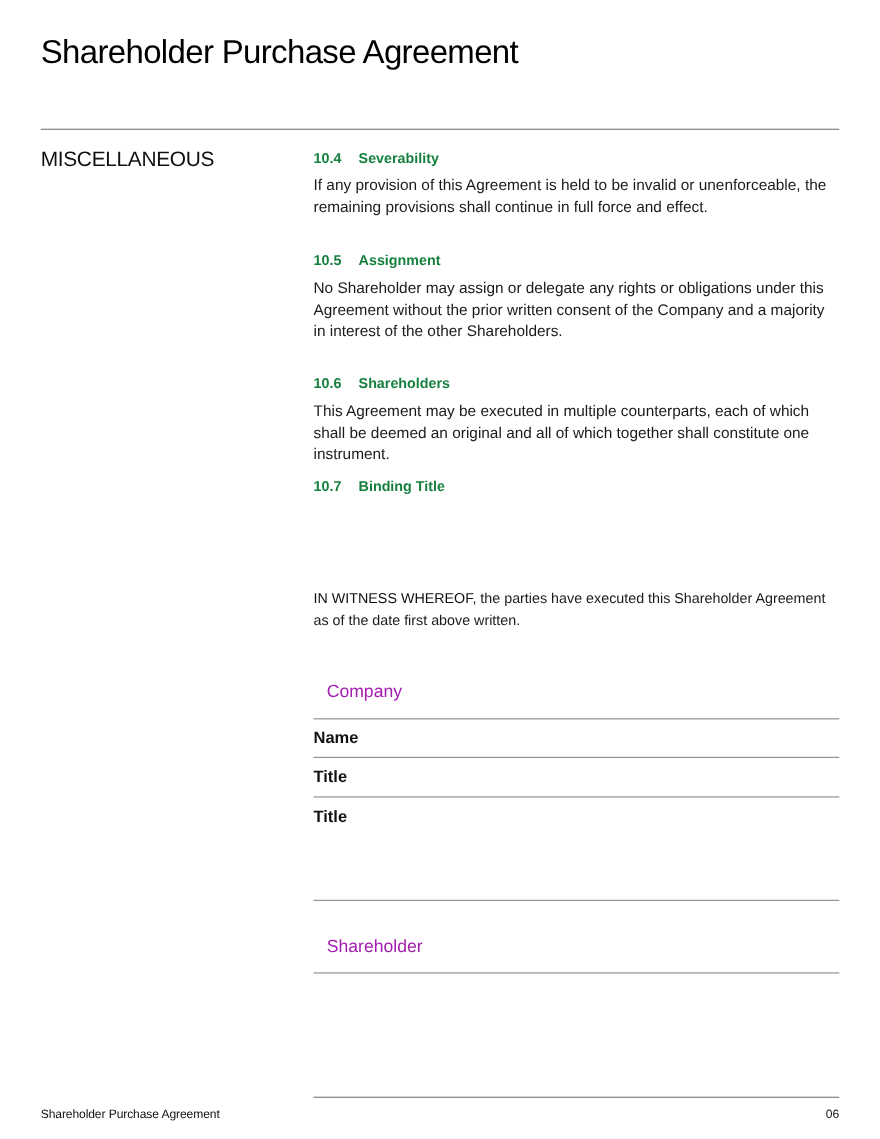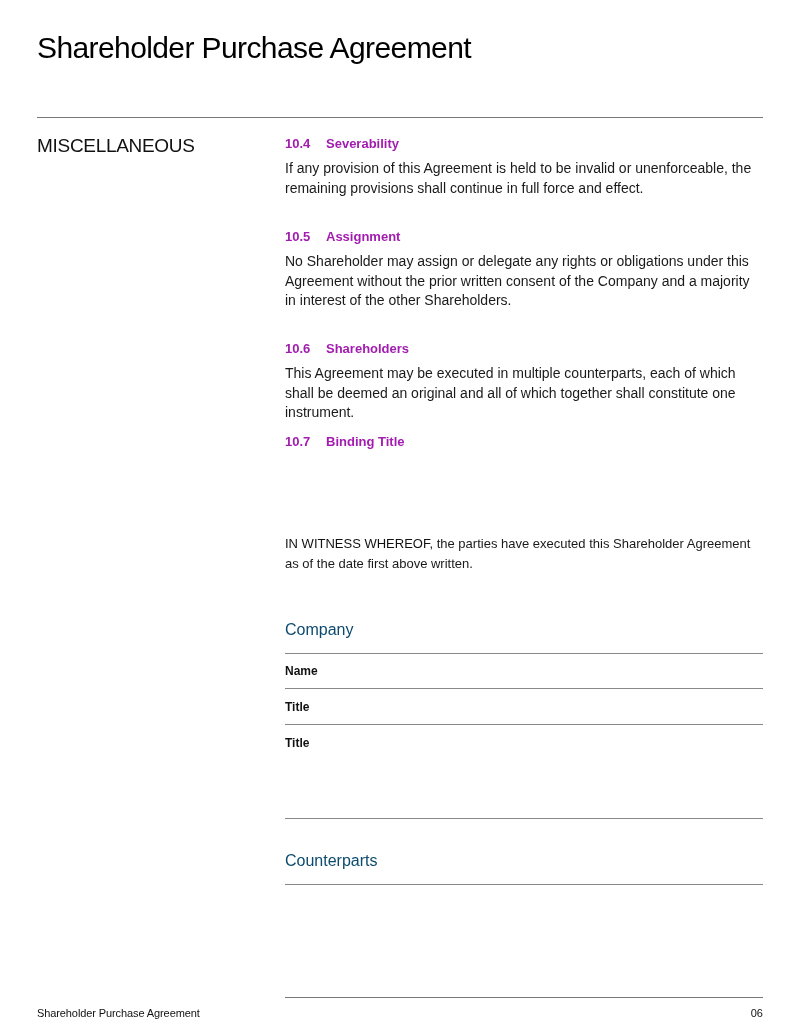--- a/index.html
+++ b/index.html
@@ -14,32 +14,32 @@
     }
     .rule { position: absolute; height: 1px; background: #777777; }
     .rule.top { left: 37px; width: 726px; top: 117px; }
     .section-label {
       position: absolute; left: 37px; top: 134px;
       font-size: 19px; letter-spacing: -0.3px; line-height: 24px; color: #111;
     }
     .content { position: absolute; left: 285px; width: 478px; }
     .clause { position: absolute; left: 0; width: 478px; }
     .clause-head {
-      font-size: 13px; font-weight: 700; line-height: 18px; color: #a21caf;
+      font-size: 13px; font-weight: 700; line-height: 18px; color: #15803d;
       display: flex;
     }
     .clause-num { width: 41px; }
     .clause-body {
       font-size: 14px; line-height: 19.5px; margin-top: 6px; color: #1a1a1a;
     }
     .witness { position: absolute; left: 0; width: 478px; font-size: 13px; line-height: 19.5px; color: #1a1a1a; }
     .witness b { font-weight: 400; color: #111; }
-    .sig-heading { position: absolute; left: 0; font-size: 16px; line-height: 20px; color: #0c4a6e; }
+    .sig-heading { position: absolute; left: 12px; font-size: 16px; line-height: 20px; color: #a21caf; }
     .sig-line { position: absolute; left: 0; width: 478px; height: 1px; background: #888888; }
-    .sig-label { position: absolute; left: 0; font-size: 12px; font-weight: 700; line-height: 16px; color: #111; }
+    .sig-label { position: absolute; left: 0; font-size: 15px; font-weight: 700; line-height: 16px; color: #111; }
     .footer-rule { position: absolute; left: 285px; width: 478px; top: 997px; height: 1px; background: #777; }
     .footer-left { position: absolute; left: 37px; top: 1007px; font-size: 11px; color: #111; letter-spacing: -0.1px; }
     .footer-right { position: absolute; right: 37px; top: 1007px; font-size: 11px; color: #111; }
   </style>
 </head>
 <body>
 
 <h1 class="doc-title">Shareholder Purchase Agreement</h1>
 <div class="rule top"></div>
 
@@ -84,19 +84,19 @@
 
   <div class="sig-heading" style="top:620px;">Company</div>
   <div class="sig-line" style="top:653px;"></div>
   <div class="sig-label" style="top:663px;">Name</div>
   <div class="sig-line" style="top:688px;"></div>
   <div class="sig-label" style="top:699px;">Title</div>
   <div class="sig-line" style="top:724px;"></div>
   <div class="sig-label" style="top:735px;">Title</div>
   <div class="sig-line" style="top:818px;"></div>
 
-  <div class="sig-heading" style="top:851px;">Counterparts</div>
+  <div class="sig-heading" style="top:851px;">Shareholder</div>
   <div class="sig-line" style="top:884px;"></div>
 </div>
 
 <div class="footer-rule"></div>
 <div class="footer-left">Shareholder Purchase Agreement</div>
 <div class="footer-right">06</div>
 
 </body></html>

